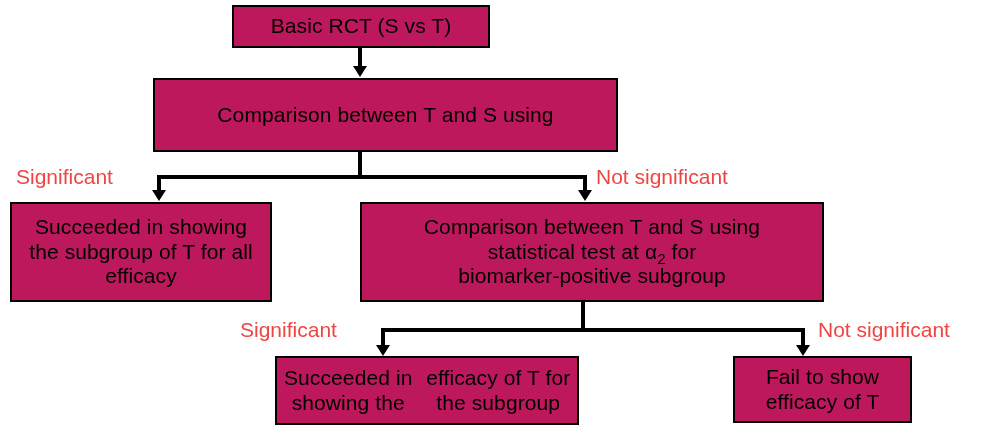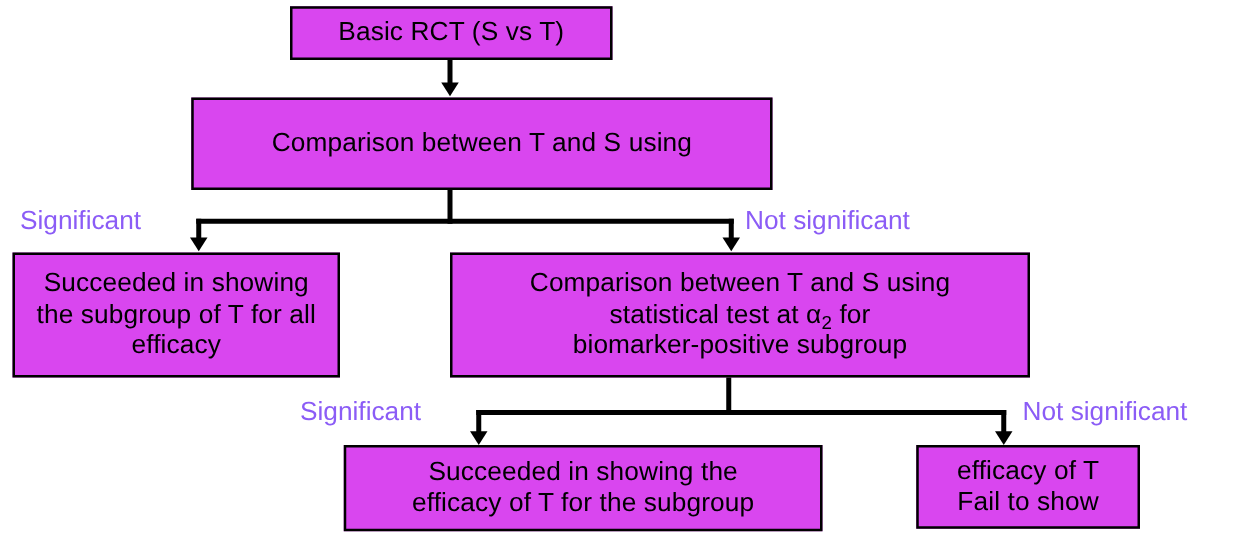--- a/index.html
+++ b/index.html
@@ -12,34 +12,34 @@
     width: 1000px;
     height: 438px;
     background: #ffffff;
     font-family: "Liberation Sans", sans-serif;
     overflow: hidden;
   }
   .node {
     position: absolute;
     box-sizing: border-box;
     border: 2px solid #000000;
-    background: #d946ef;
+    background: #be185d;
     display: flex;
     align-items: center;
     justify-content: center;
     text-align: center;
     color: #000000;
     font-size: 21px;
     line-height: 1.18;
     letter-spacing: 0.1px;
     white-space: pre-line;
   }
   .edge-label {
     position: absolute;
-    color: #8b5cf6;
+    color: #ef4444;
     font-size: 21px;
     line-height: 1;
     white-space: nowrap;
   }
   .conn {
     position: absolute;
     background: #000000;
   }
   .arrow-head {
     position: absolute;
@@ -96,23 +96,23 @@
   <div class="conn" style="left:581px; top:302px; width:4px; height:30px;"></div>
   <div class="conn" style="left:381px; top:328px; width:424px; height:4px;"></div>
   <div class="conn" style="left:381px; top:328px; width:4px; height:22px;"></div>
   <div class="arrow-head" style="left:376px; top:345px;"></div>
   <div class="conn" style="left:801px; top:328px; width:4px; height:22px;"></div>
   <div class="arrow-head" style="left:796px; top:345px;"></div>
 
   <div class="edge-label" style="left:240px; top:319px;">Significant</div>
   <div class="edge-label" style="left:818px; top:319px;">Not significant</div>
 
-  <div class="node" style="left:275px; top:356px; width:383px; height:69px; flex-direction:column;">
+  <div class="node" style="left:275px; top:356px; width:304px; height:69px; ">
     <span>Succeeded in showing the</span>
     <span>efficacy of T for the subgroup</span>
   </div>
 
   <div class="node" style="left:733px; top:356px; width:179px; height:67px; flex-direction:column;">
+    <span>Fail to show</span>
     <span>efficacy of T</span>
-    <span>Fail to show</span>
   </div>
 
 </div>
 
 </body></html>

